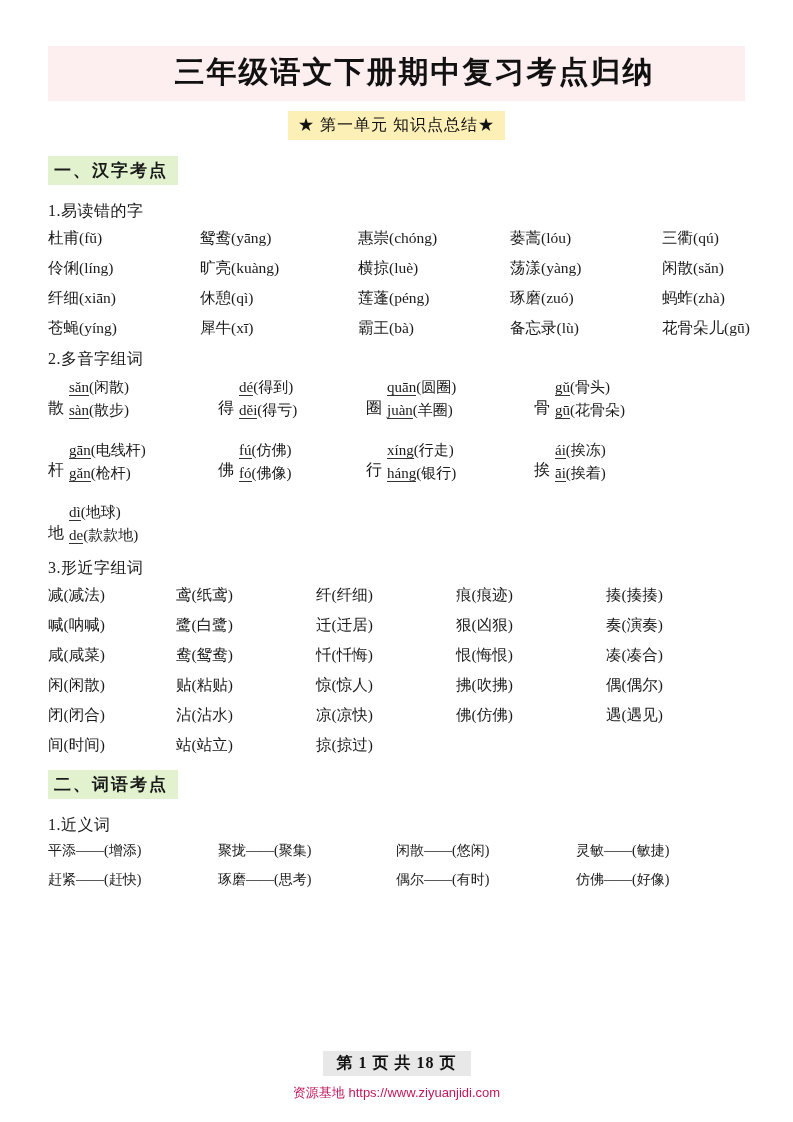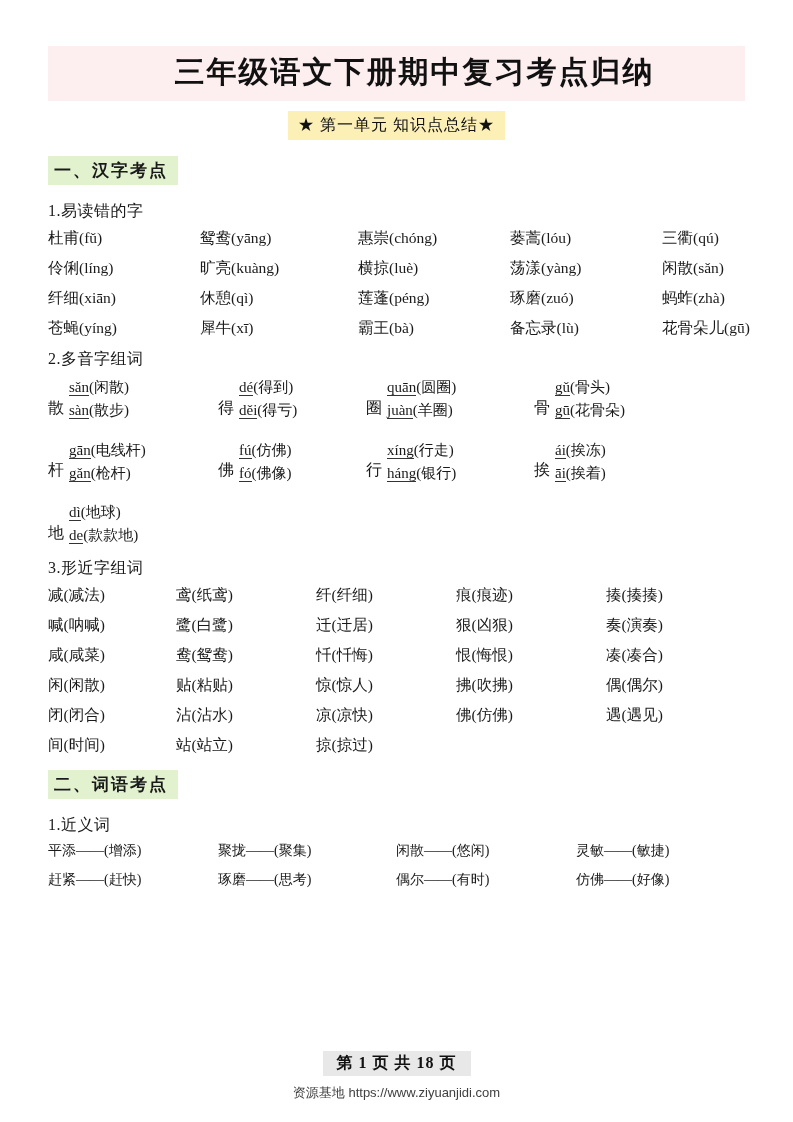--- a/index.html
+++ b/index.html
@@ -118,21 +118,21 @@
     background: #e8e8e8;
     padding: 2px 14px;
     letter-spacing: 1px;
   }
   .watermark {
     position: absolute;
     left: 0; right: 0;
     bottom: 20px;
     text-align: center;
     font-size: 13px;
-    color: #404040;
+    color: #be185d;
     font-family: "Liberation Sans", sans-serif;
   }
 </style>
 </head>
 <body>
 
 <div class="page">
 
   <div class="title-wrap">
     <div class="title">三年级语文下册期中复习考点归纳</div>

